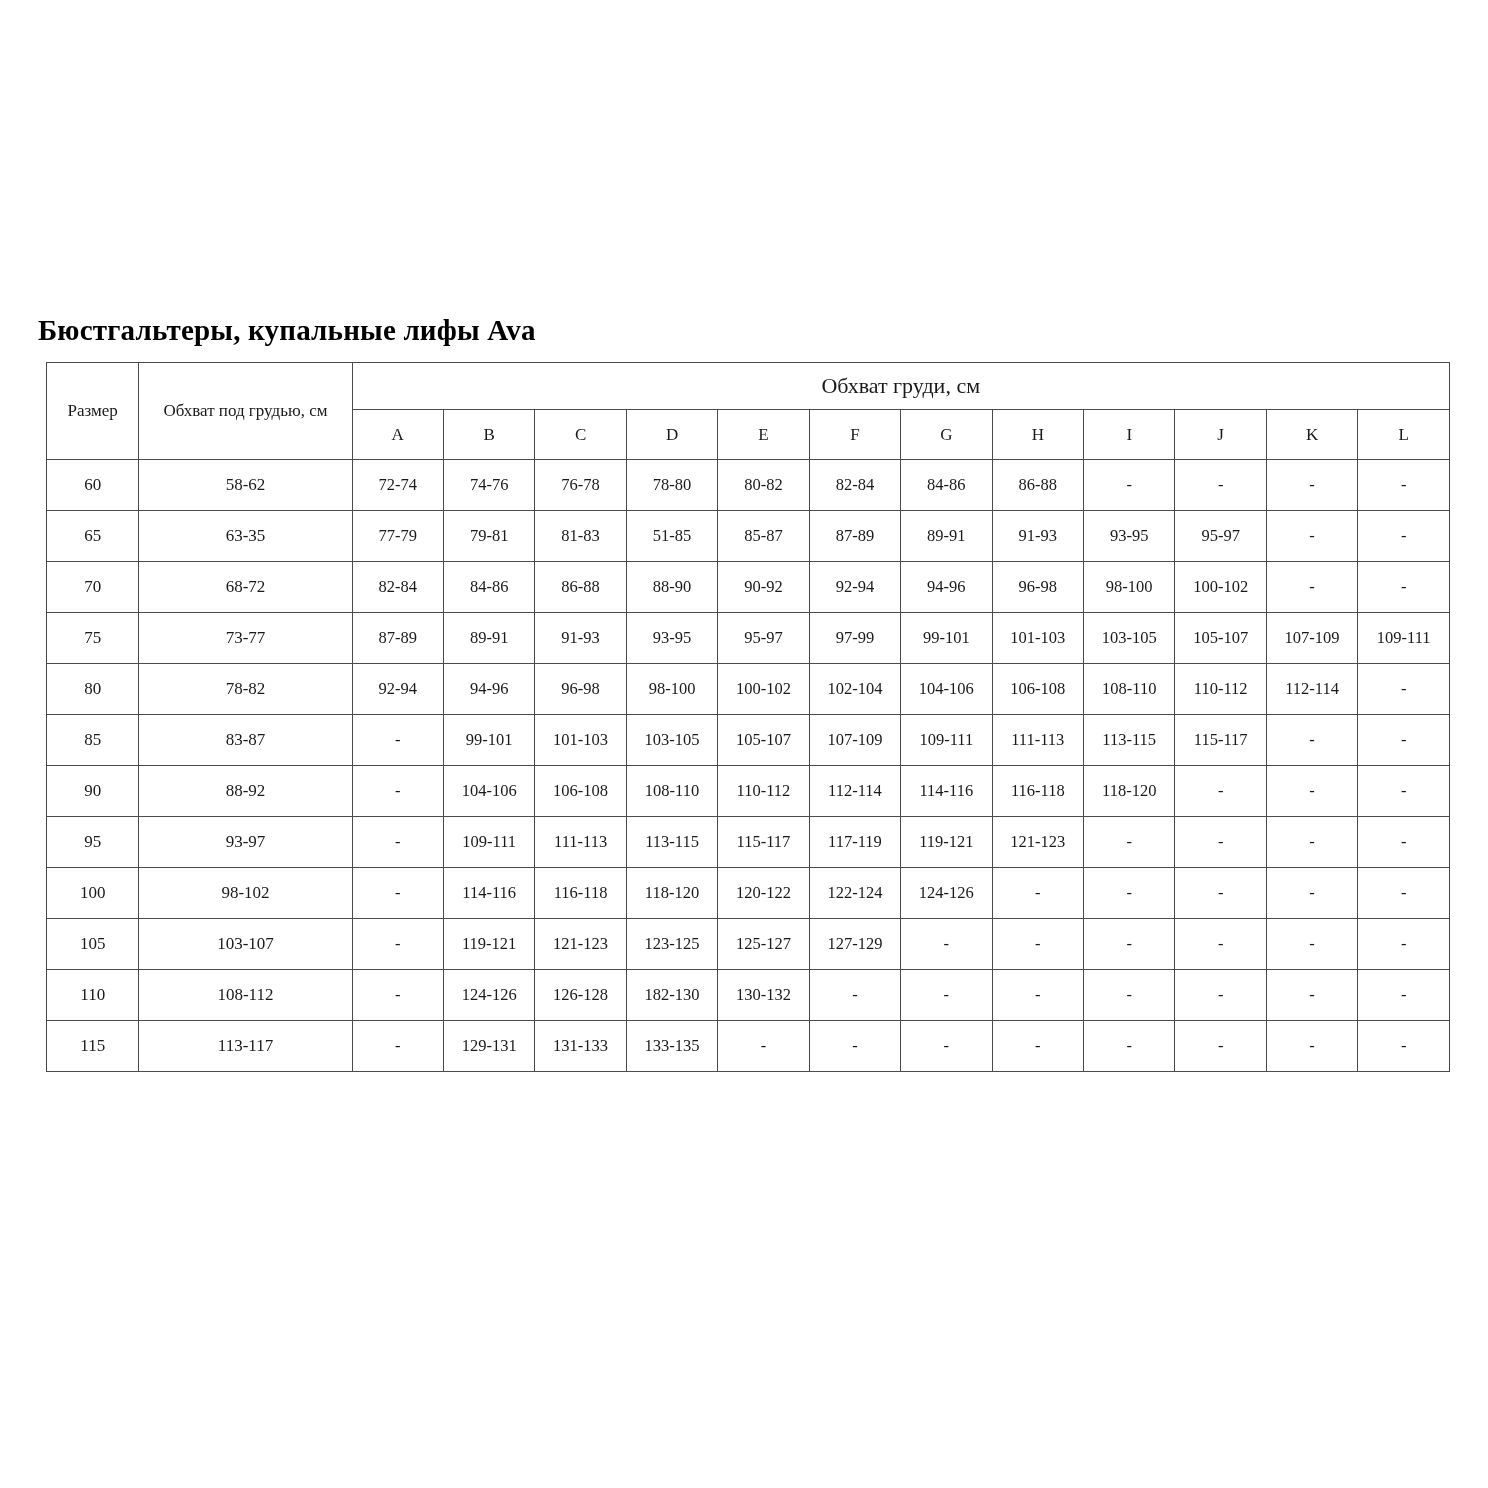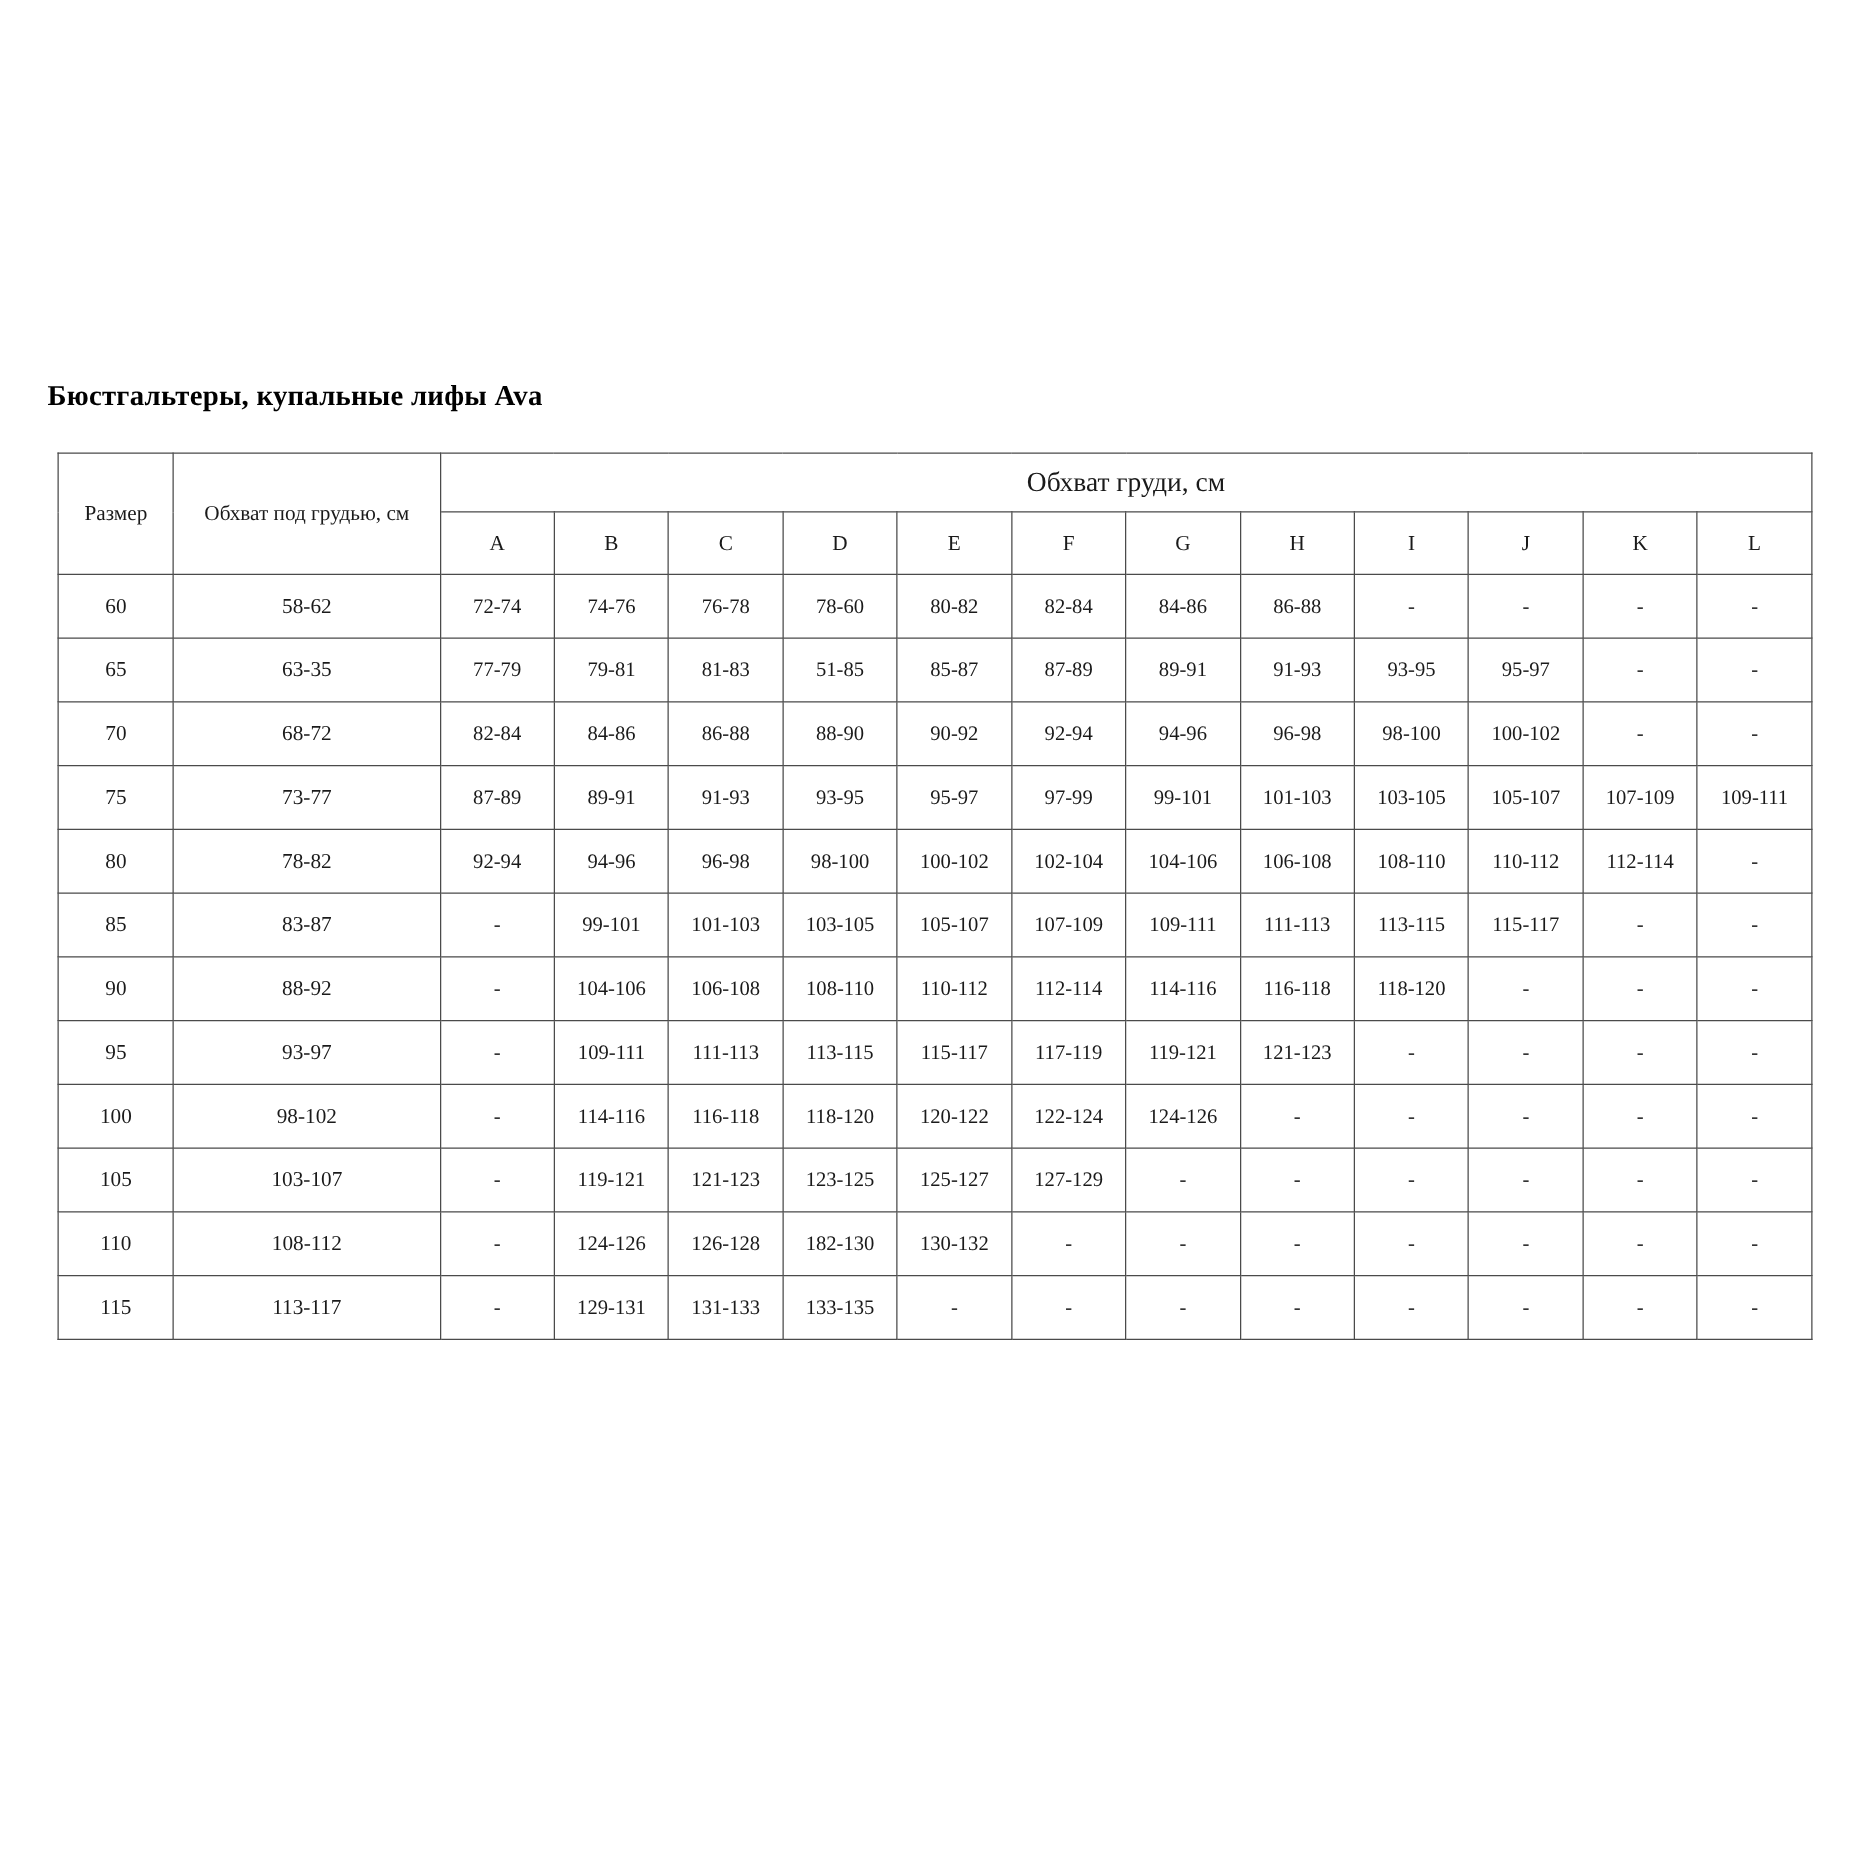--- a/index.html
+++ b/index.html
@@ -16,22 +16,22 @@
   }
   .page {
     position: relative;
     width: 1488px;
     height: 1488px;
     box-sizing: border-box;
   }
   .doc-title {
     position: absolute;
     left: 38px;
-    top: 304px;
-    font-size: 23px;
+    top: 314px;
+    font-size: 29px;
     font-weight: bold;
     letter-spacing: 0.2px;
     color: #000000;
   }
   .table-wrap {
     position: absolute;
     left: 46px;
     top: 362px;
     width: 1404px;
   }
@@ -118,21 +118,21 @@
         </tr>
       </thead>
       <tbody>
 
         <tr class="data-row">
           <td>60</td>
           <td>58-62</td>
           <td>72-74</td>
           <td>74-76</td>
           <td>76-78</td>
-          <td>78-60</td>
+          <td>78-80</td>
           <td>80-82</td>
           <td>82-84</td>
           <td>84-86</td>
           <td>86-88</td>
           <td>-</td>
           <td>-</td>
           <td>-</td>
           <td>-</td>
         </tr>
 

